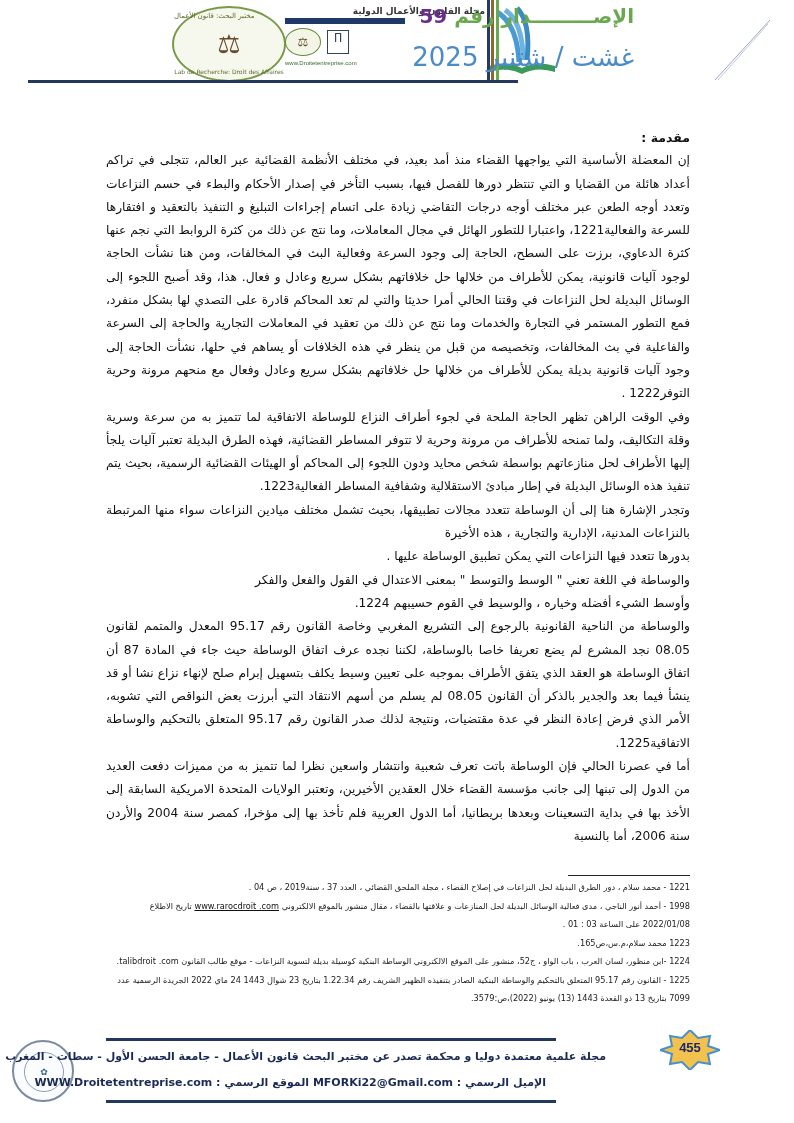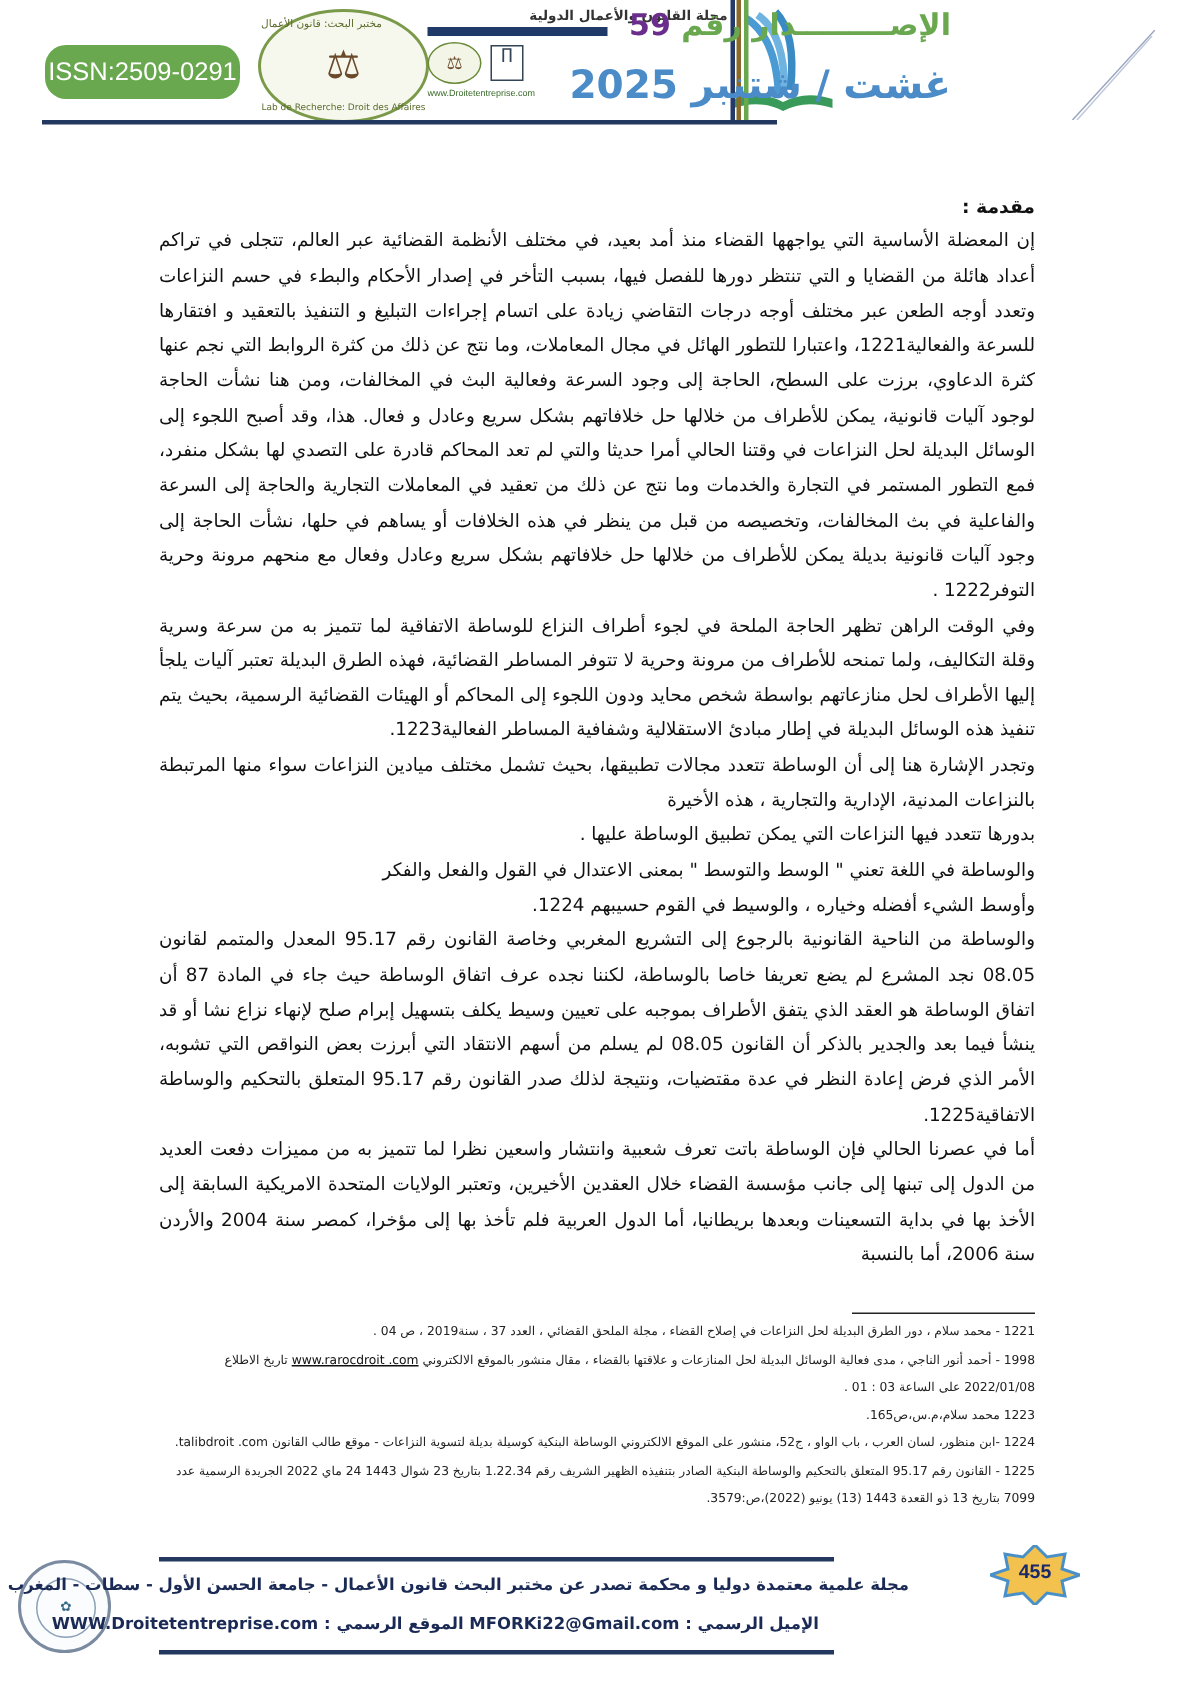--- a/index.html
+++ b/index.html
@@ -24,21 +24,21 @@
   .mini-seal { width: 34px; height: 26px; border-radius: 50%; border: 1px solid #6a8a3a; background: #f3f6e6;
                font-size: 12px; text-align: center; line-height: 26px; color: #6a4a2a; }
   .mini-mark { width: 20px; height: 22px; border: 1px solid #345; font-size: 10px; text-align: center; color: #345; }
   .journal-url { font-size: 6px; color: #3a6a2a; margin-top: 4px; font-family: "Liberation Sans", sans-serif; }
   .book-logo { position: absolute; left: 487px; top: 4px; width: 70px; height: 72px; }
   .vbars { position: absolute; left: 487px; top: 0; width: 16px; height: 80px; }
   .vbars span { position: absolute; top: 0; width: 3px; height: 80px; }
   .issue-line { position: absolute; right: 160px; top: 4px; direction: rtl; font-size: 20px; font-weight: bold;
                 color: #6aa84f; font-family: "DejaVu Sans", sans-serif; }
   .issue-line .num { color: #6a2d8c; }
-  .date-line { position: absolute; right: 160px; top: 42px; direction: rtl; font-size: 26px; font-weight: bold;
+  .date-line { position: absolute; right: 160px; top: 42px; direction: rtl; font-size: 26px; font-weight: normal;
                color: #4a8bc8; font-family: "DejaVu Sans", sans-serif; }
   .header-rule { position: absolute; left: 28px; top: 80px; width: 490px; height: 3px; background: #23385e; }
   .diag { position: absolute; left: 710px; top: 20px; width: 60px; height: 60px; }
 
   
   .body-text { position: absolute; left: 106px; top: 92px; width: 584px; direction: rtl; text-align: justify;
                font-size: 12.2px; line-height: 23.3px; font-family: "DejaVu Sans", sans-serif; margin-top: 34px; }
   .body-text p { margin: 0; }
   .section-title { font-weight: bold; font-size: 12.5px; margin-bottom: 0; }
 
@@ -61,21 +61,20 @@
                      font-size: 13px; color: #1a2a6a; font-family: "Liberation Sans", sans-serif; }
   .footer-seal { position: absolute; left: 12px; top: 1040px; width: 58px; height: 58px; border-radius: 50%;
                  border: 2px solid #7a8aa0; background: #fbfcfe; }
   .footer-seal .inner { position: absolute; left: 10px; top: 10px; width: 38px; height: 38px; border-radius: 50%;
                         border: 1px solid #8aa0b8; font-size: 9px; text-align: center; line-height: 38px; color: #3a6a8a; }
 </style>
 </head>
 <body>
 
 <div class="header">
-  <div class="issn">ISSN:2509-0291</div>
 
   <div class="logo-seal">
     <span class="txt">مختبر البحث: قانون الأعمال</span>
     <span class="scale">⚖</span>
     <span class="txt2">Lab de Recherche: Droit des Affaires</span>
   </div>
 
   <div class="journal-block">
     <div class="journal-name">مجلة القانون والأعمال الدولية</div>
     <div class="journal-bar"></div>

